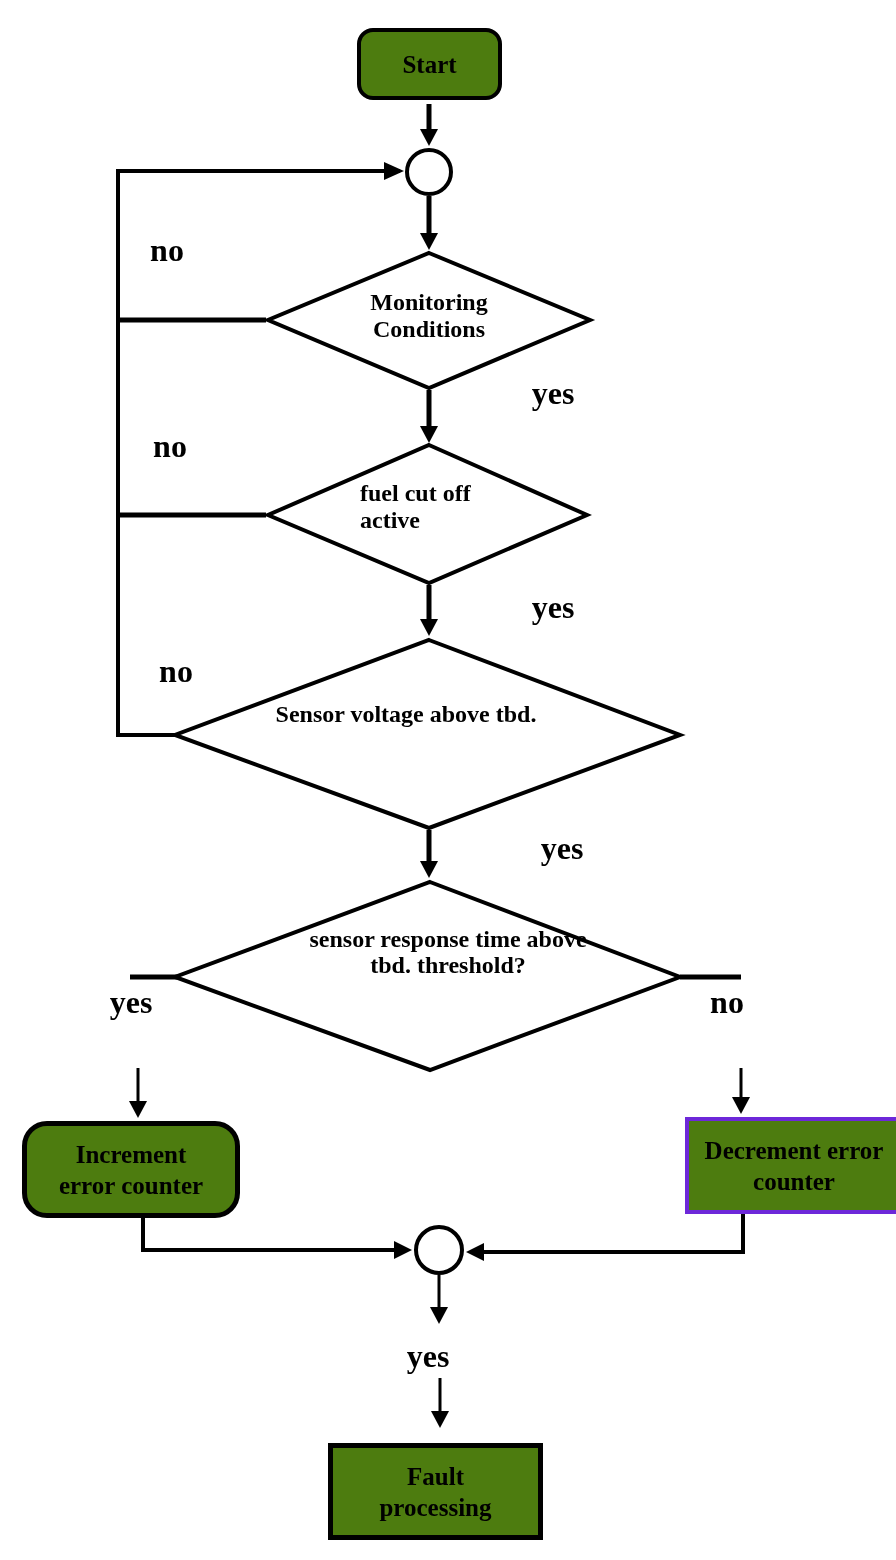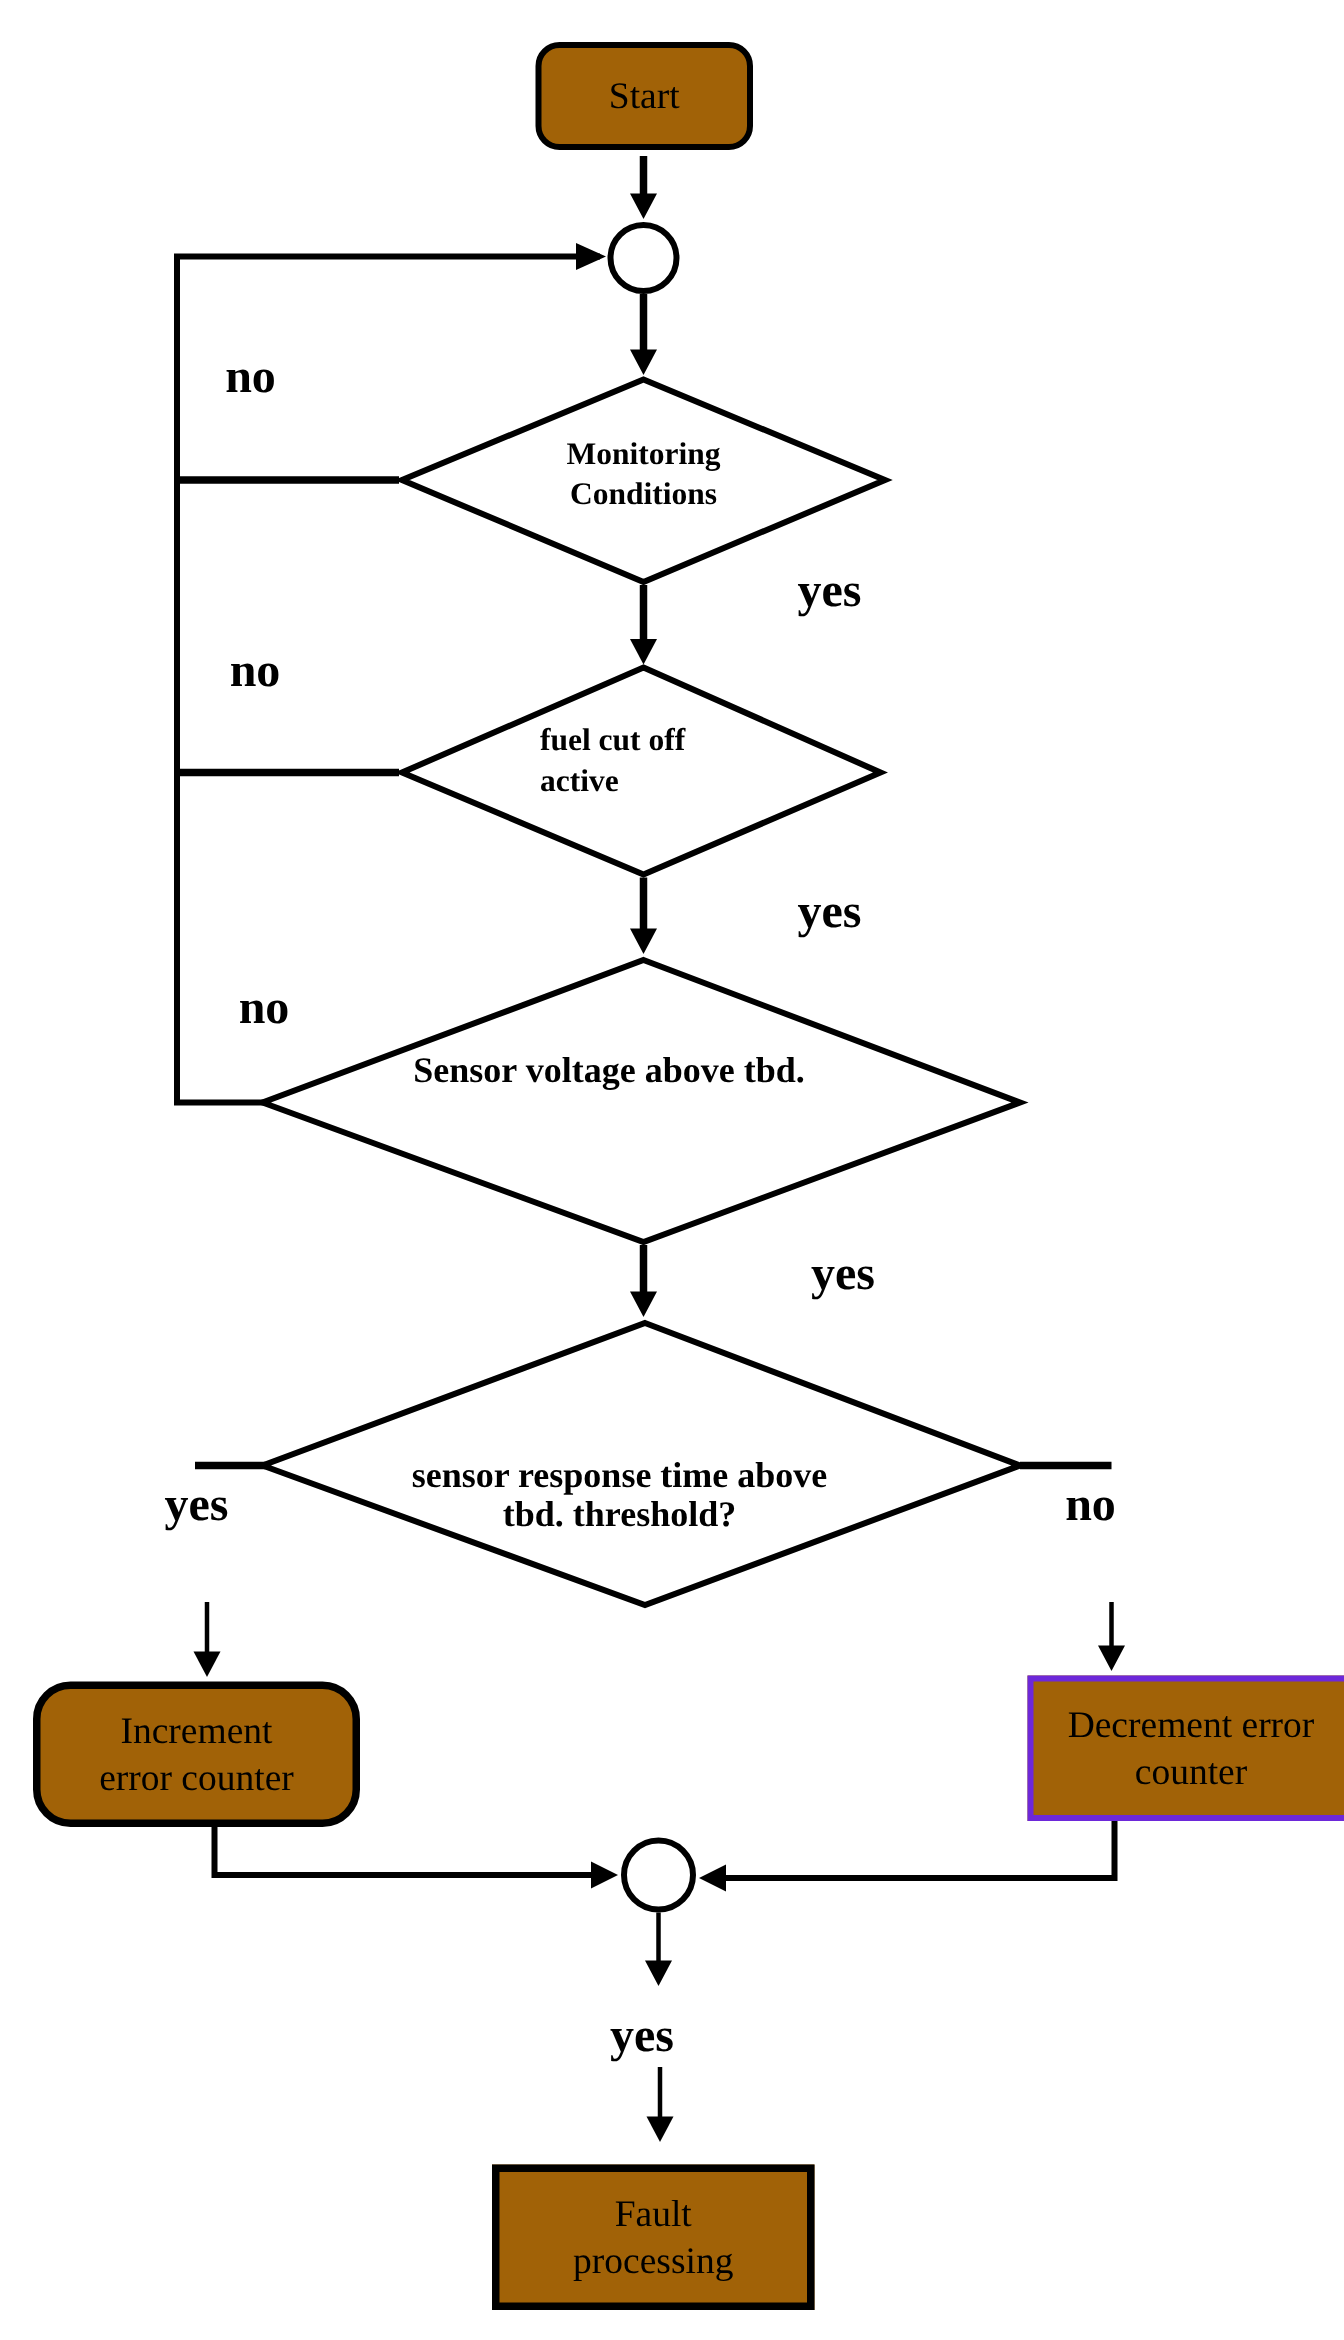--- a/index.html
+++ b/index.html
@@ -21,41 +21,41 @@
     left: 0; top: 0;
   }
   .node {
     position: absolute;
     box-sizing: border-box;
     display: flex;
     flex-direction: column;
     align-items: center;
     justify-content: center;
     text-align: left;
-    background: #a16207;
-    font-weight: 400;
+    background: #4d7c0f;
+    font-weight: 700;
     font-size: 25px;
     line-height: 31px;
   }
   .terminator {
     border: 4px solid #000;
     border-radius: 16px;
   }
   .process-thick { border: 5px solid #000; }
   .process-thin  { border: 4px solid #6d28d9; margin-left: 40px; }
   .dlabel {
     position: absolute;
     font-weight: 700;
     white-space: nowrap;
   }
   .dlabel.centered {
     transform: translate(-50%, -50%);
     text-align: center;
   }
-  .dlabel.big  { font-size: 21px; line-height: 27px; }
+  .dlabel.big  { font-size: 24px; line-height: 27px; }
   .dlabel.med  { font-size: 24px; line-height: 26px; }
   .branch {
     position: absolute;
     transform: translate(-50%, -50%);
     font-weight: 700;
     font-size: 32px;
     line-height: 24px;
     white-space: nowrap;
   }
   .line { display: block; }
@@ -124,21 +124,21 @@
 
   <div class="dlabel big" style="left:360px; top:480px; text-align:left;">
     <span class="line">fuel cut off</span>
     <span class="line">active</span>
   </div>
 
   <div class="dlabel centered med" style="left:406px; top:714px;">
     <span class="line">Sensor voltage above tbd.</span>
   </div>
 
-  <div class="dlabel centered med" style="left:413px; top:952px;margin-top:45px;">
+  <div class="dlabel centered med" style="left:448px; top:952px;">
     <span class="line">sensor response time above</span>
     <span class="line">tbd. threshold?</span>
   </div>
 
   <div class="branch" style="left:167px; top:250px;">no</div>
   <div class="branch" style="left:553px; top:393px;">yes</div>
   <div class="branch" style="left:170px; top:446px;">no</div>
   <div class="branch" style="left:553px; top:607px;">yes</div>
   <div class="branch" style="left:176px; top:671px;">no</div>
   <div class="branch" style="left:562px; top:848px;">yes</div>

